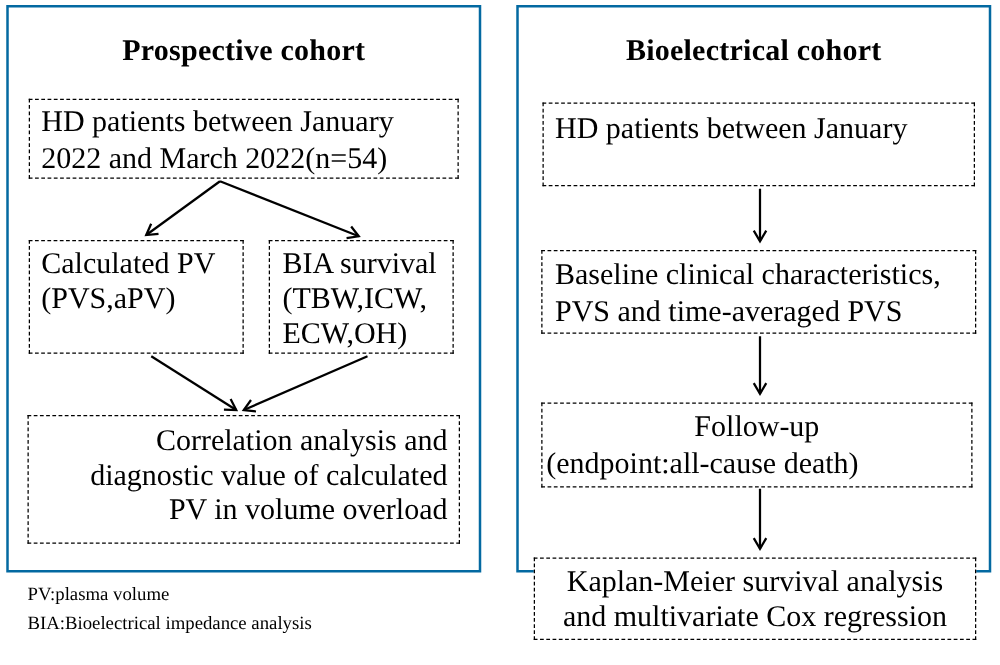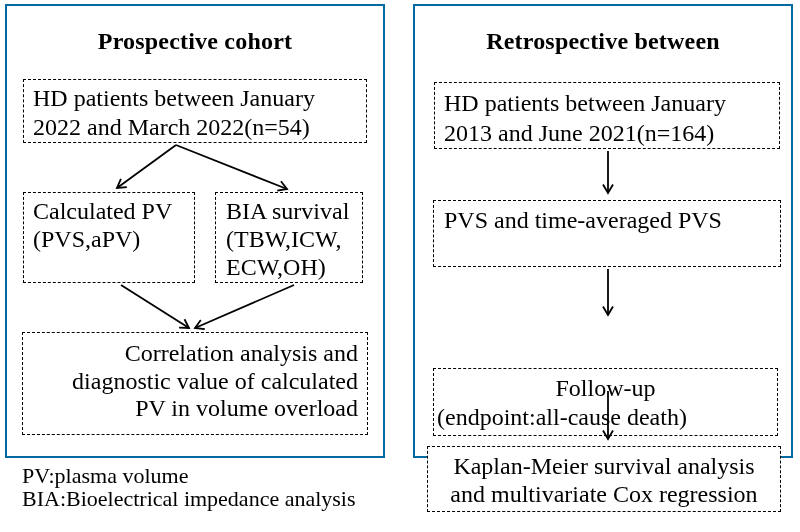--- a/index.html
+++ b/index.html
@@ -22,25 +22,25 @@
   }
   .dbox {
     position:absolute; border:1px dashed #000; background:#ffffff;
     font-size:24px; line-height:29px; white-space:nowrap;
   }
   
   .box-hd-l   { left:16px;  top:73px;  width:344px; height:64px;  padding:4px 9px; }
   .box-pv     { left:16px;  top:186px; width:172px; height:91px;  padding:4px 9px;  line-height:28px; }
   .box-bia    { left:208px; top:186px; width:148px; height:91px;  padding:4px 10px; line-height:28px; }
   .box-corr   { left:15px;  top:326px; width:346px; height:103px; padding:7px 9px;  line-height:27.5px;text-align:right; }
-  .footnotes  { position:absolute; left:15px; top:459px; font-size:22px; line-height:22.5px; white-space:nowrap; }
+  .footnotes  { position:absolute; left:15px; top:459px; font-size:15px; line-height:22.5px; white-space:nowrap; }
   
   .box-hd-r   { left:19px; top:76px;  width:346px; height:67px; padding:5px 9px;  line-height:30px; }
   .box-base   { left:18px; top:194px; width:348px; height:67px; padding:4px 10px; line-height:30px; }
-  .box-fup    { left:18px; top:316px; width:345px; height:68px; padding:5px 3px;  line-height:29px;margin-top:46px; }
+  .box-fup    { left:18px; top:316px; width:345px; height:68px; padding:5px 3px;  line-height:29px; }
   .box-fup .ln-center { text-align:center; }
   .box-km     { left:12px; top:440px; width:354px; height:66px; padding:5px 2px;  line-height:28px; text-align:center; }
   .arrow-layer {
     position:absolute; left:0; top:0; width:800px; height:532px;
     pointer-events:none;
   }
 </style>
 </head>
 <body>
 
@@ -71,28 +71,28 @@
       <div>PV in volume overload</div>
     </div>
 
     <div class="footnotes">
       <div>PV:plasma volume</div>
       <div>BIA:Bioelectrical impedance analysis</div>
     </div>
   </div>
 
   <div class="panel right">
-    <div class="panel-title">Retrospective between</div>
+    <div class="panel-title">Bioelectrical cohort</div>
 
     <div class="dbox box-hd-r">
       <div>HD patients between January</div>
-      <div>2013 and June 2021(n=164)</div>
     </div>
 
     <div class="dbox box-base">
+      <div>Baseline clinical characteristics,</div>
       <div>PVS and time-averaged PVS</div>
     </div>
 
     <div class="dbox box-fup">
       <div class="ln-center">Follow-up</div>
       <div>(endpoint:all-cause death)</div>
     </div>
 
     <div class="dbox box-km">
       <div>Kaplan-Meier survival analysis</div>

